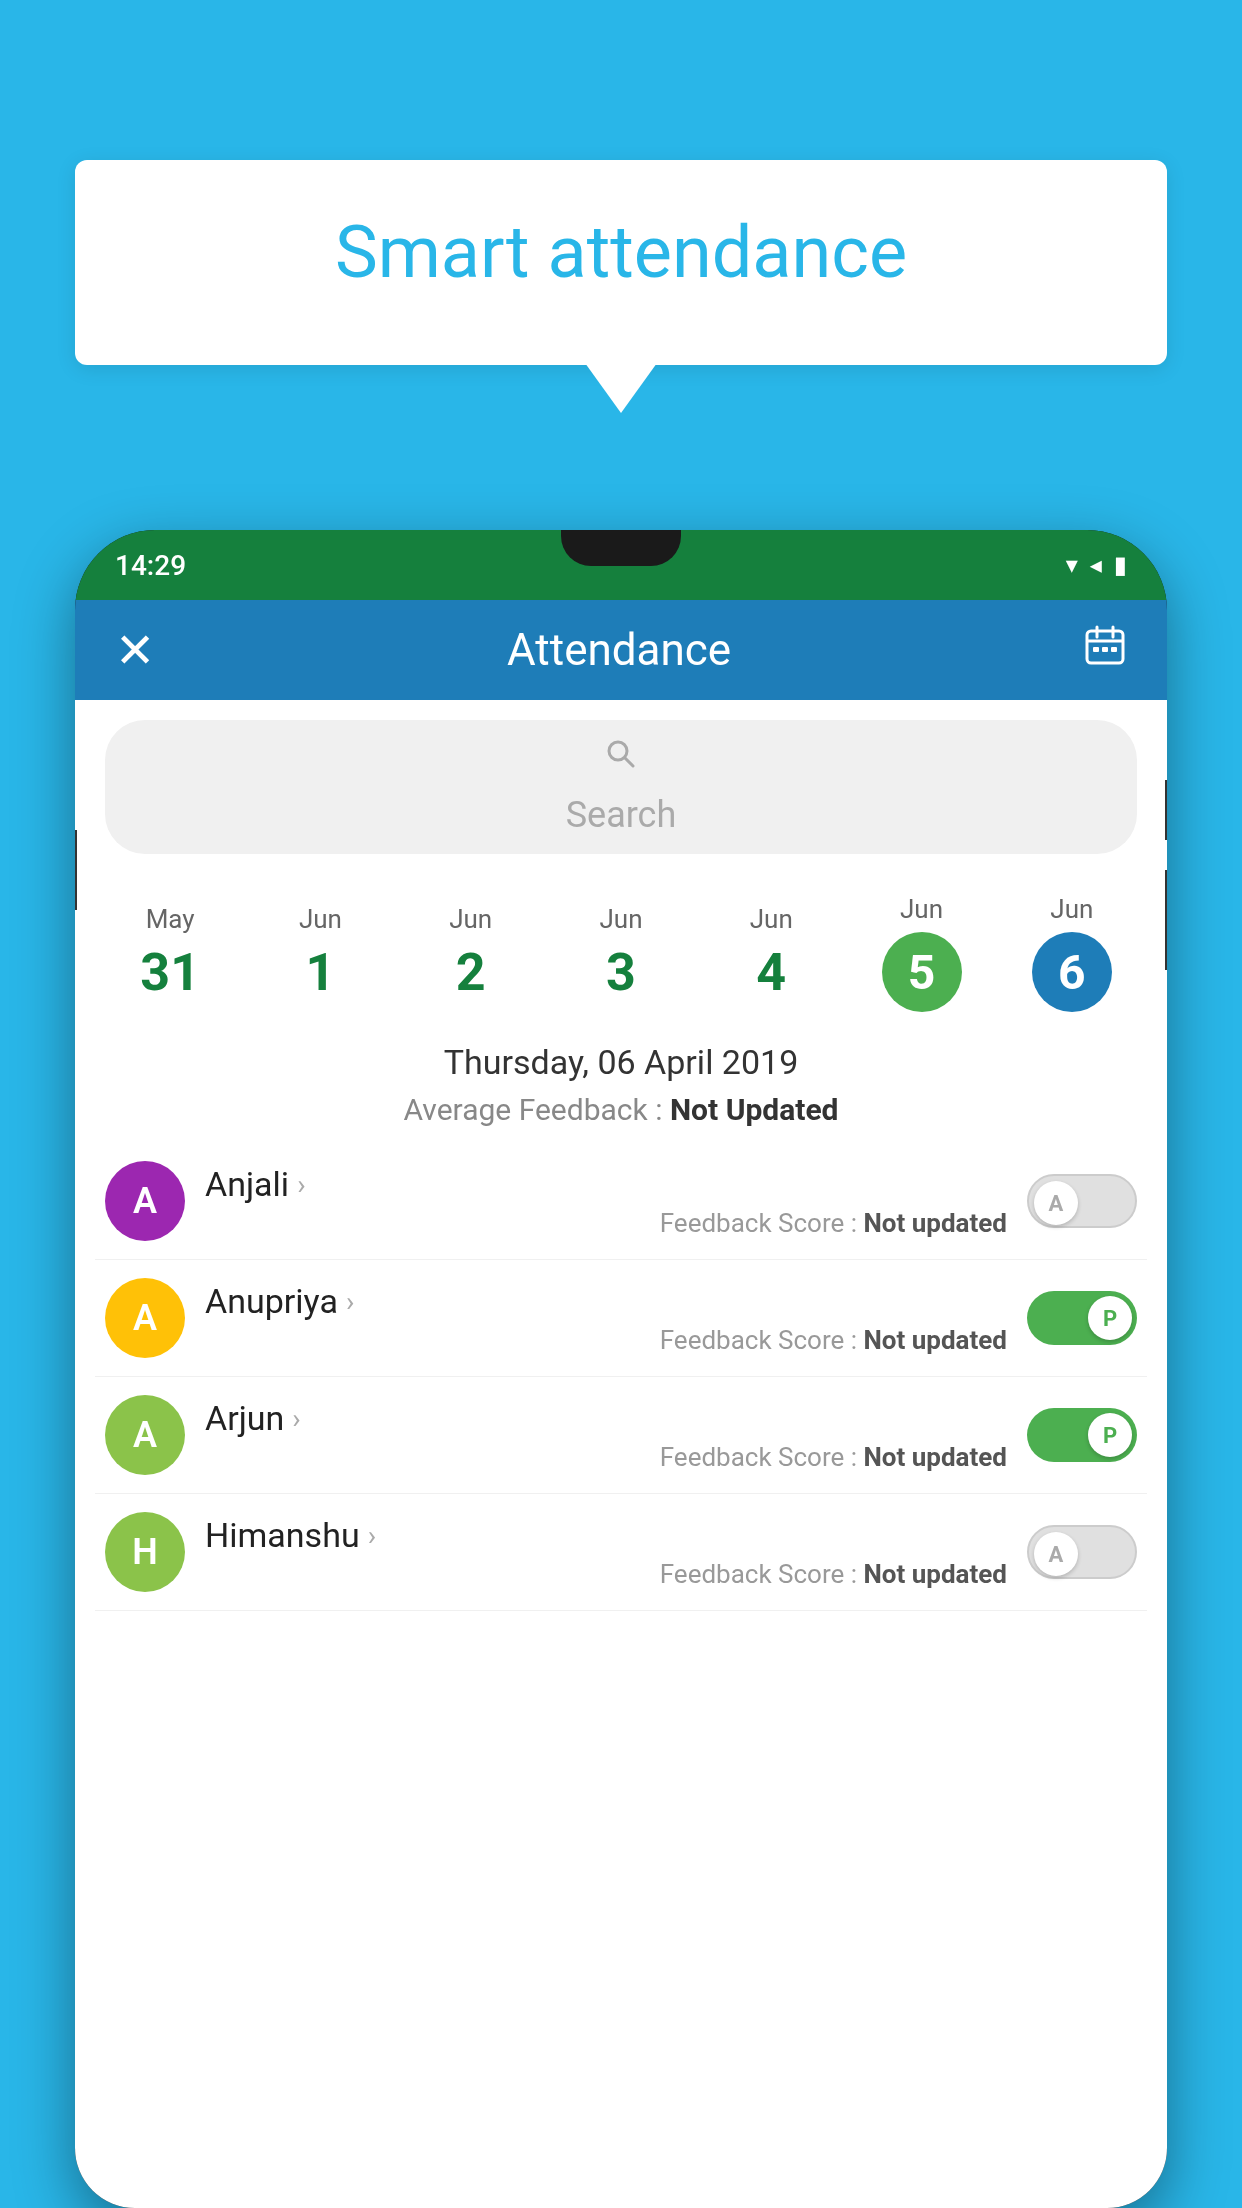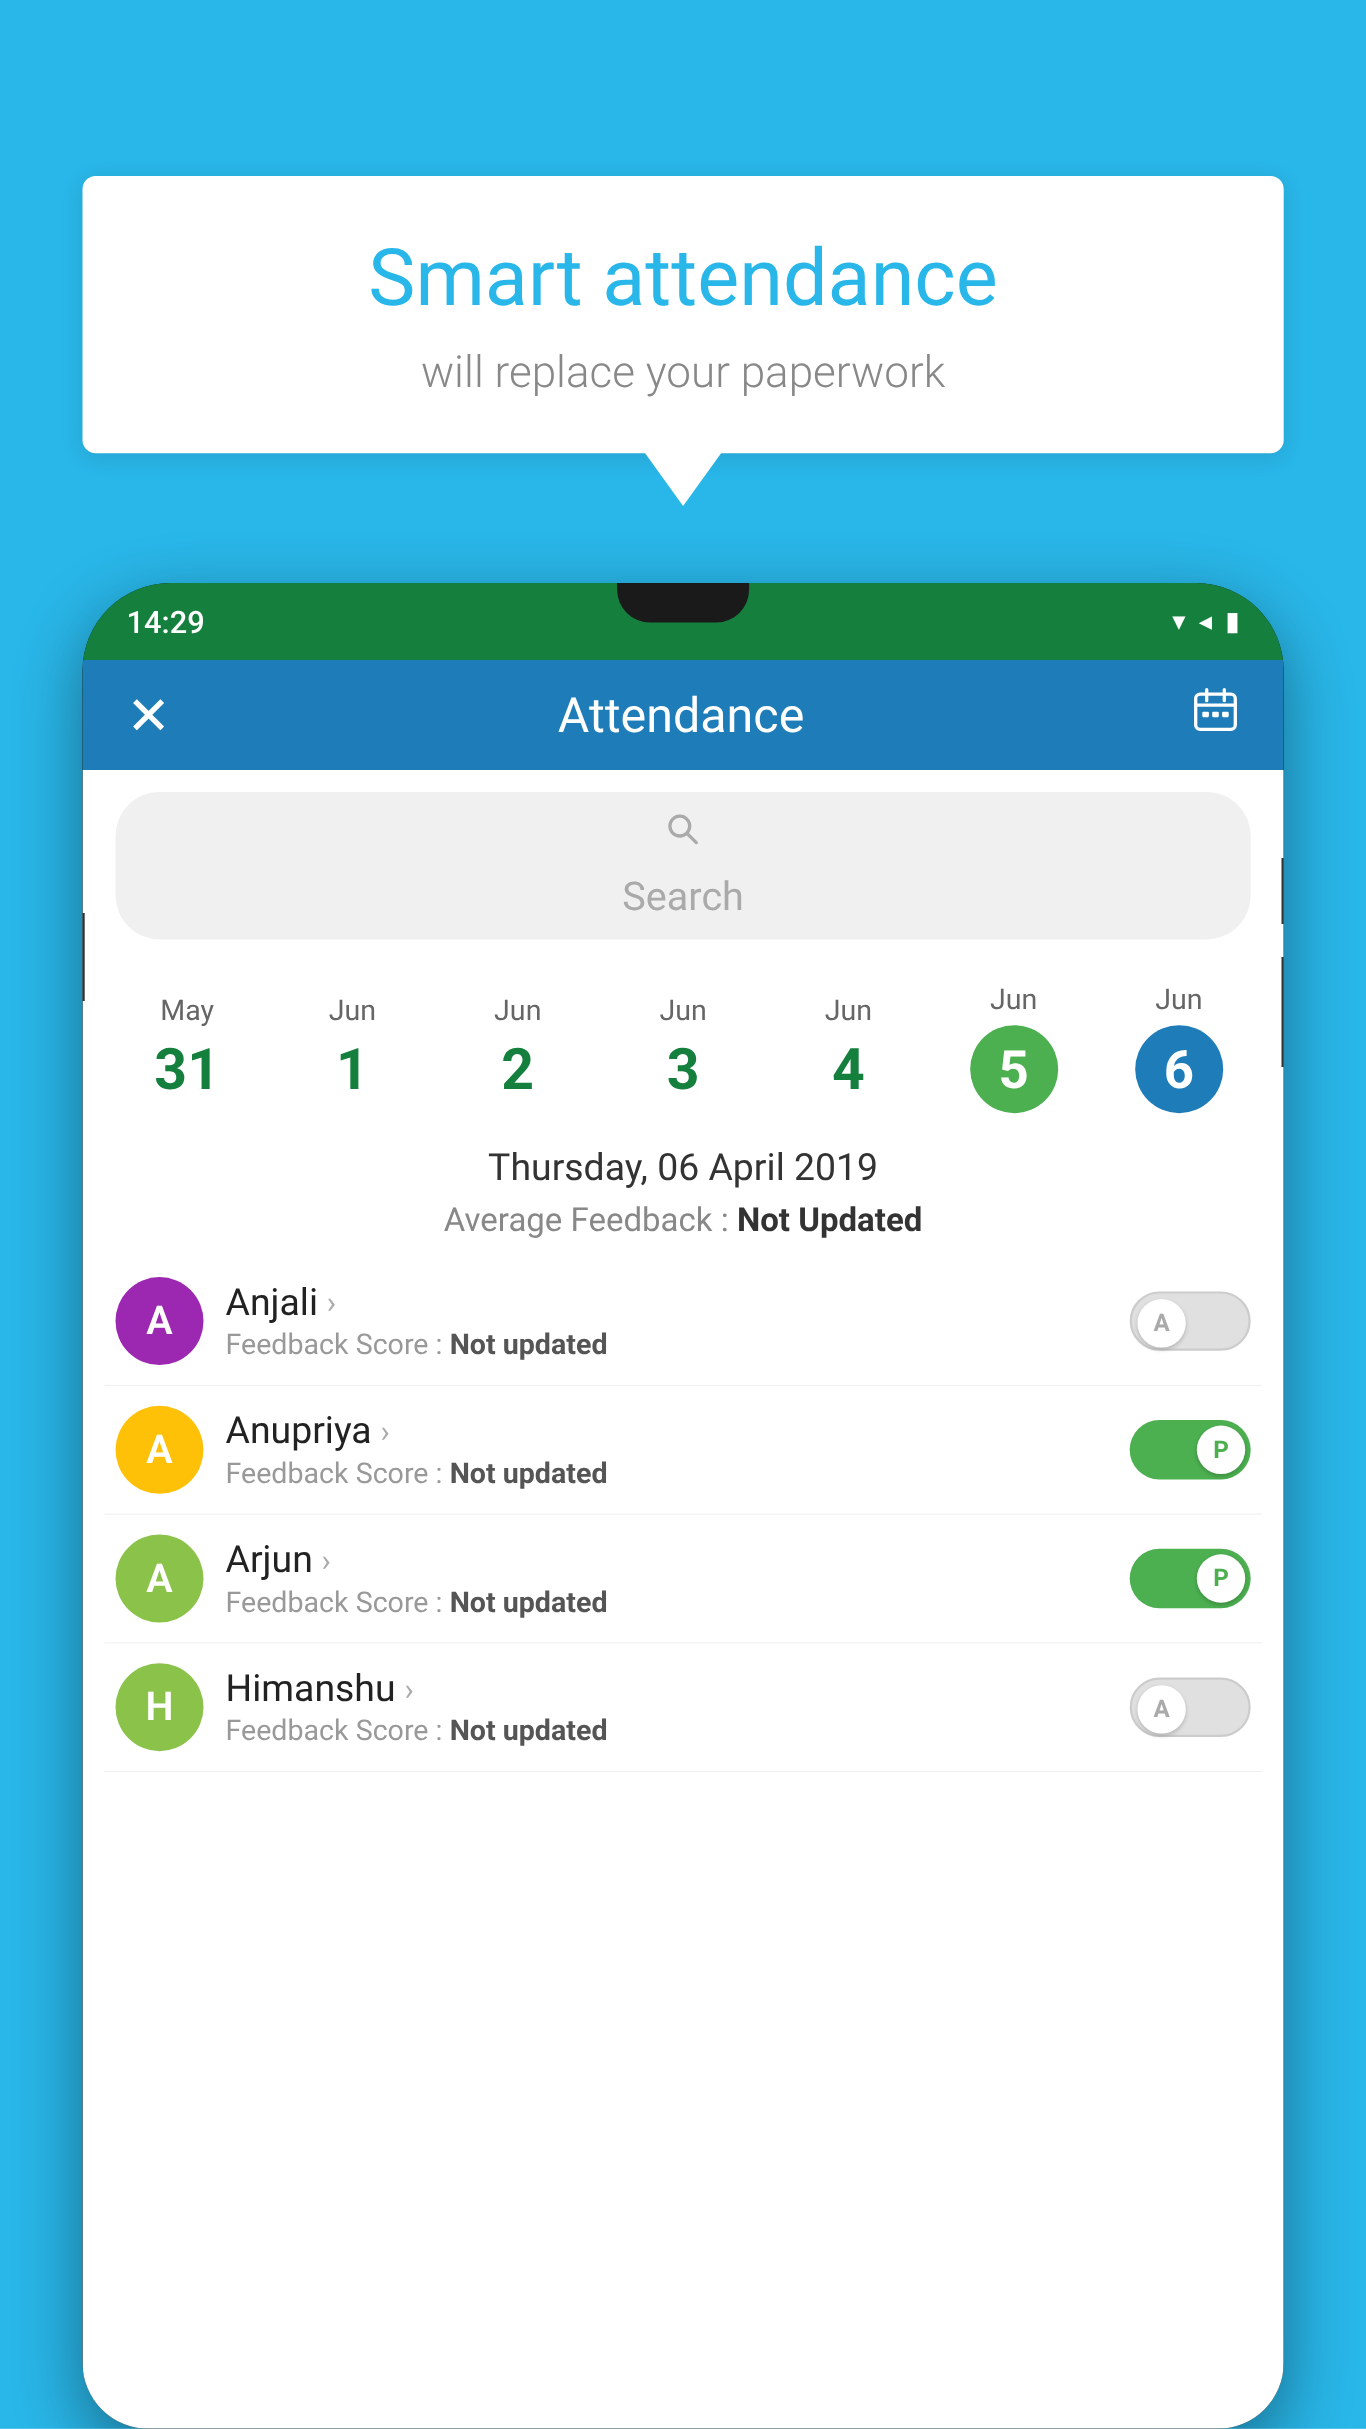--- a/index.html
+++ b/index.html
@@ -274,20 +274,21 @@
       align-items: center;
       justify-content: center;
       font-size: 36px;
       color: white;
       font-weight: 600;
       flex-shrink: 0;
     }
 
     .student-info {
       flex: 1;
+      text-align: right;
     }
 
     .student-name {
       font-size: 34px;
       color: #222;
       display: flex;
       align-items: center;
       gap: 8px;
     }
 
@@ -378,21 +379,20 @@
       height: 100px;
       background: #333;
       border-radius: 0 4px 4px 0;
     }
   </style>
 </head>
 <body>
 
 <div class="speech-bubble">
   <div class="bubble-title">Smart attendance</div>
-  <div class="bubble-subtitle">will replace your paperwork</div>
 </div>
 
 <div class="phone-frame">
   <div class="phone-side-btn-left"></div>
   <div class="phone-side-btn-right-top"></div>
   <div class="phone-side-btn-right-bottom"></div>
 
   <div class="phone-top-bar">
     <div class="notch"></div>
     <span class="status-time">14:29</span>

